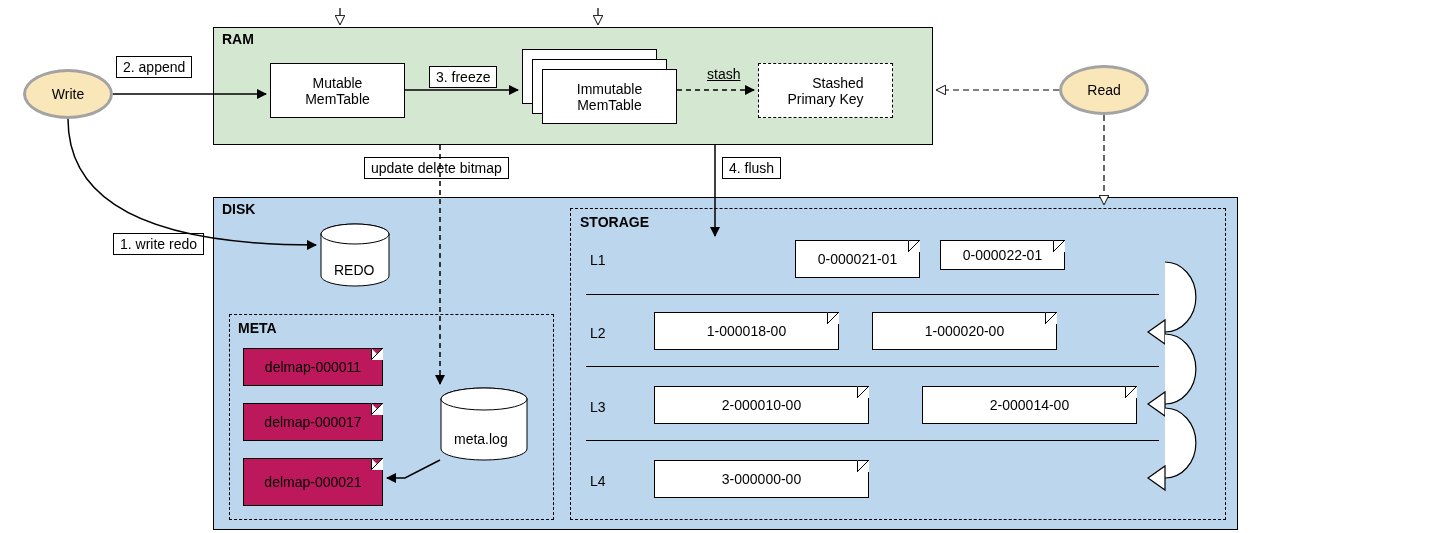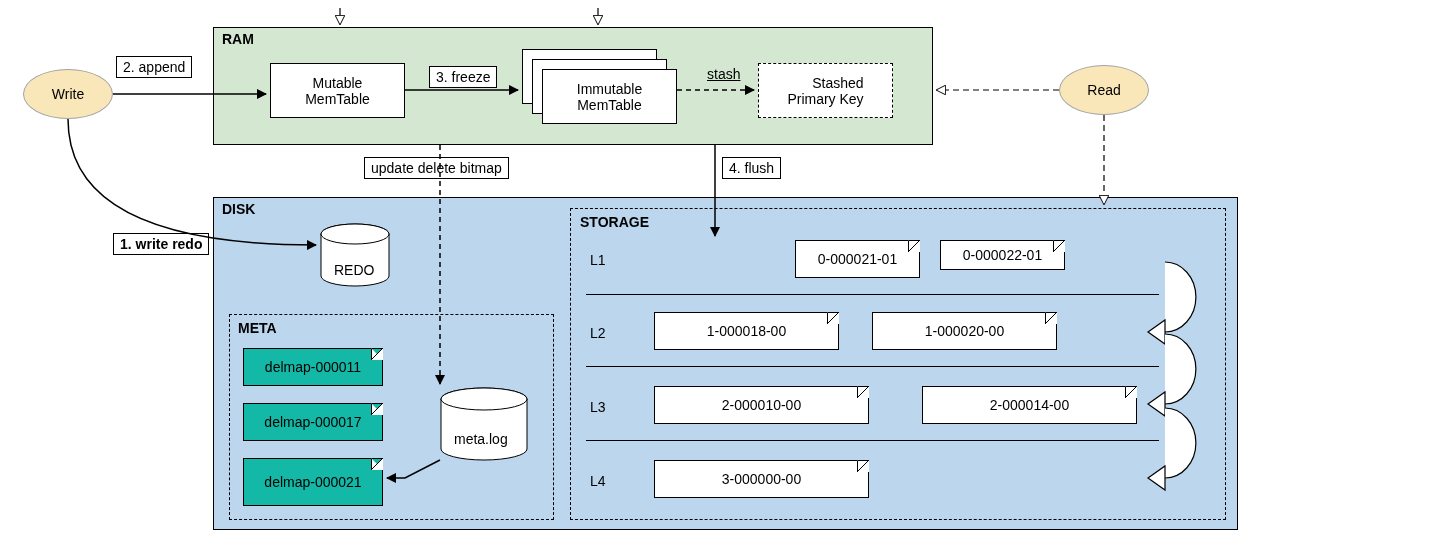--- a/index.html
+++ b/index.html
@@ -30,21 +30,21 @@
     background: #fff;
     padding: 2px 6px;
     white-space: nowrap;
   }
   .plain-text {
     position: absolute;
     white-space: nowrap;
   }
   .ellipse {
     position: absolute;
-    border: 1px solid #a3a3a3;
+    border: 3px solid #a3a3a3;
     border-radius: 50%;
     display: flex;
     align-items: center;
     justify-content: center;
   }
   .ram-region {
     position: absolute;
     background: #d4e8d1;
     border: 1px solid #000;
   }
@@ -96,21 +96,21 @@
     clip-path: polygon(0 0, 100% 100%, 0 100%);
   }
   .doc::after {
     content: "";
     position: absolute;
     top: -1px; right: -1px;
     width: 12px; height: 12px;
     background: linear-gradient(135deg, transparent 49%, #000 49%, #000 51%, #fff 51%);
   }
   .delmap {
-    background: #14b8a6;
+    background: #be185d;
   }
   .cylinder {
     position: absolute;
   }
   .cylinder svg { display: block; }
   .level-label {
     position: absolute;
   }
   .hr {
     position: absolute;
@@ -159,21 +159,21 @@
 MemTable</div>
 
   <div class="stashed-box" style="left:758px; top:63px; width:135px; height:55px; white-space:pre-line;">Stashed
 Primary Key</div>
 
   <div class="label-box" style="left:116px; top:56px;">2. append</div>
   <div class="label-box" style="left:429px; top:66px;">3. freeze</div>
   <div class="plain-text" style="left:707px; top:66px;text-decoration:underline;">stash</div>
   <div class="label-box" style="left:722px; top:157px;">4. flush</div>
   <div class="label-box" style="left:364px; top:157px;">update delete bitmap</div>
-  <div class="label-box" style="left:113px; top:233px;font-weight:bold;">1. write redo</div>
+  <div class="label-box" style="left:113px; top:233px;">1. write redo</div>
 
   <div class="cylinder" style="left:320px; top:223px; width:70px; height:64px;">
     <svg width="70" height="64" viewBox="0 0 70 64">
       <ellipse cx="35" cy="11" rx="34" ry="10" fill="#fff" stroke="#000"></ellipse>
       <path d="M1 11 L1 53 A34 10 0 0 0 69 53 L69 11" fill="#fff" stroke="#000"></path>
       <ellipse cx="35" cy="11" rx="34" ry="10" fill="#fff" stroke="#000"></ellipse>
     </svg>
   </div>
   <div class="plain-text" style="left:334px; top:262px;">REDO</div>
 

